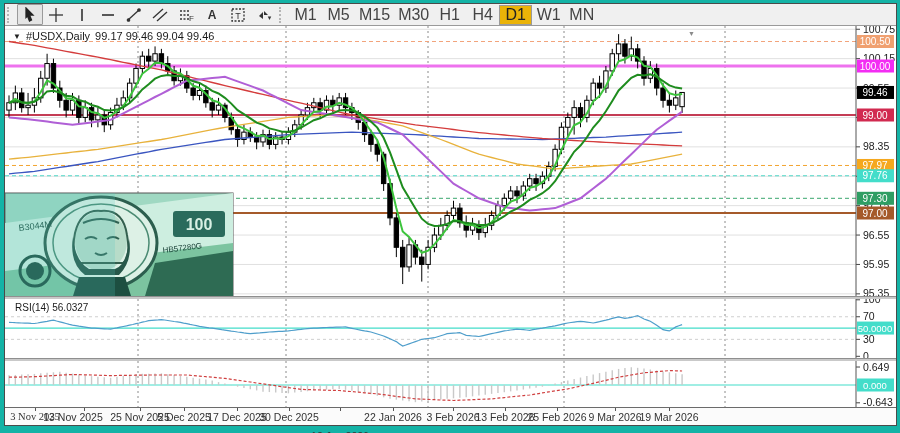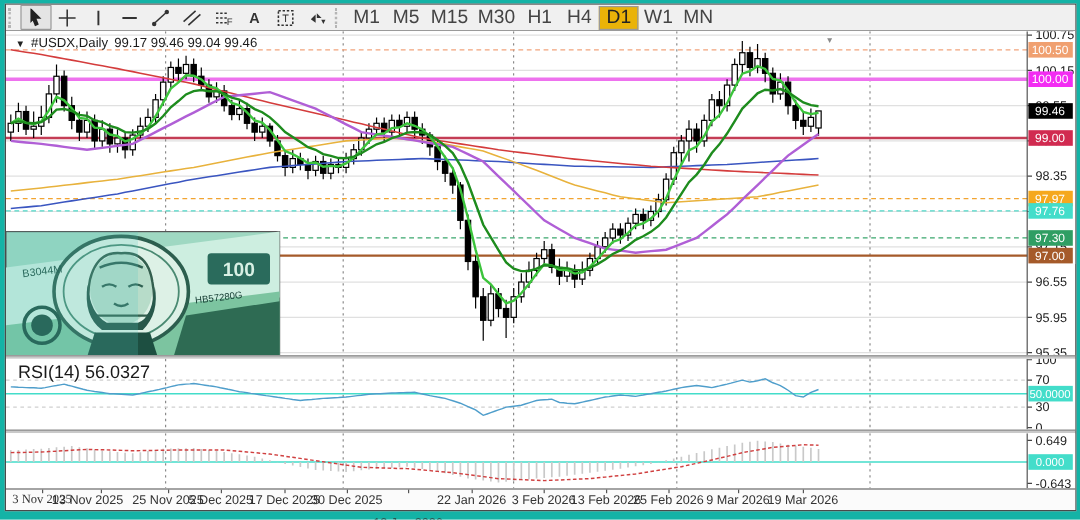--- a/index.html
+++ b/index.html
@@ -18,21 +18,21 @@
   #main-panel{top:22px;height:194px;width:891px;}
   #rsi-panel{top:295px;height:59px;width:891px;}
   #macd-panel{top:357px;height:46px;width:891px;}
   .splitter{position:absolute;left:0;width:891px;height:3px;background:#c9c9c9;border-top:1px solid #8f8f8f;box-sizing:border-box;}
   #split1{top:292px;} #split2{top:354px;}
   #date-axis{position:absolute;left:0;top:403px;width:891px;height:18px;background:#fbfbfb;border-top:1px solid #6b6b6b;box-sizing:border-box;}
   .date-label{position:absolute;top:3px;font-size:10.5px;color:#333;transform:translateX(-50%);white-space:nowrap;}
   .date-tick{position:absolute;top:0;width:1px;height:3px;background:#555;}
   .chart-title{position:absolute;left:8px;top:4px;font-size:11px;color:#1a1a1a;display:flex;align-items:center;gap:5px;}
   .chart-title .arr{font-size:8px;color:#222;}
-  .panel-label{position:absolute;left:10px;top:3px;font-size:15px;color:#1a1a1a;text-align:right;}
+  .panel-label{position:absolute;left:10px;top:3px;font-size:10px;color:#1a1a1a;text-align:right;}
   svg{display:block;}
 </style>
 </head>
 <body>
 
 <div id="frame">
   <div id="win">
 
     <div id="toolbar">
         <div class="grip"></div>

